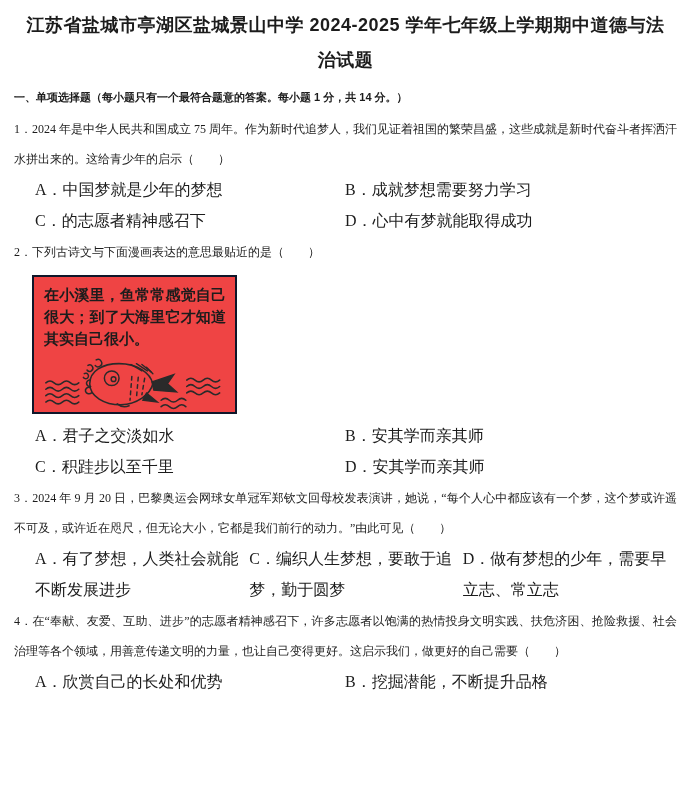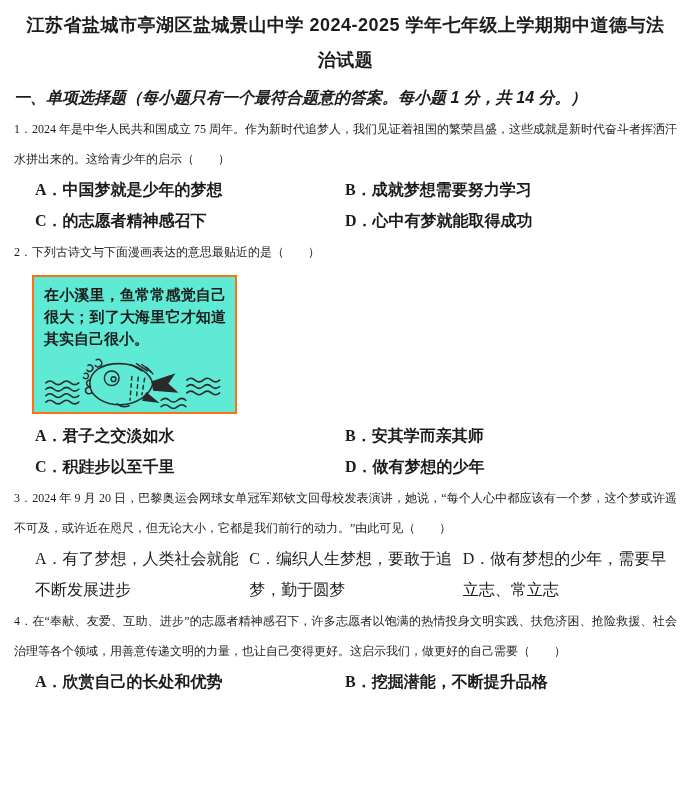--- a/index.html
+++ b/index.html
@@ -19,53 +19,51 @@
     font-size: 18px;
     font-weight: bold;
     text-align: center;
     line-height: 35px;
     max-width: 645px;
     margin: 0 auto 4px auto;
     font-family: "Liberation Sans", "DejaVu Sans", sans-serif;
     letter-spacing: 0.5px;
   }
   .section-heading {
-    font-size: 16px;
+    font-size: 11px;
     font-weight: bold;
     line-height: 31px;
     margin-top: 2px;
     font-family: "Liberation Sans", "DejaVu Sans", sans-serif;
-    font-style: italic;
   }
   .stem {
     font-size: 12px;
     line-height: 30px;
     text-align: justify;
     margin-top: 1px;
   }
   .opts-grid {
     display: grid;
     grid-template-columns: 310px auto;
     padding-left: 21px;
-    font-weight: bold;
   }
   .opts-stack {
     display: flex;
     flex-direction: row;
     padding-left: 21px;
   }
   .opt {
     font-size: 16px;
     line-height: 31px;
   }
   .comic-panel {
     width: 205px;
     margin: 8px 0 6px 18px;
-    border: 2px solid #f97316;
-    background: #5eead4;
+    border: 2px solid #0f172a;
+    background: #ef4444;
     padding: 7px 8px 2px 10px;
   }
   .comic-caption {
     font-size: 15px;
     font-weight: 600;
     line-height: 22px;
     font-family: "Liberation Sans", "DejaVu Sans", sans-serif;
     width: 182px;
     text-align: justify;
   }
@@ -150,21 +148,21 @@
           <path d="M128 52 q4.5 -4 9 0 t9 0 t9 0"></path>
           <path d="M128 59 q4.5 -4 9 0 t9 0 t9 0"></path>
         </g>
       </svg>
     </div>
 
     <div class="opts-grid">
       <span class="opt">A．君子之交淡如水</span>
       <span class="opt">B．安其学而亲其师</span>
       <span class="opt">C．积跬步以至千里</span>
-      <span class="opt">D．做有梦想的少年</span>
+      <span class="opt">D．安其学而亲其师</span>
     </div>
   </section>
 
   <section>
     <p class="stem">3．2024 年 9 月 20 日，巴黎奥运会网球女单冠军郑钦文回母校发表演讲，她说，“每个人心中都应该有一个梦，这个梦或许遥不可及，或许近在咫尺，但无论大小，它都是我们前行的动力。”由此可见（　　）</p>
     <div class="opts-stack">
       <span class="opt">A．有了梦想，人类社会就能不断发展进步</span>
       <span class="opt">C．编织人生梦想，要敢于追梦，勤于圆梦</span>
       <span class="opt">D．做有梦想的少年，需要早立志、常立志</span>
     </div>

